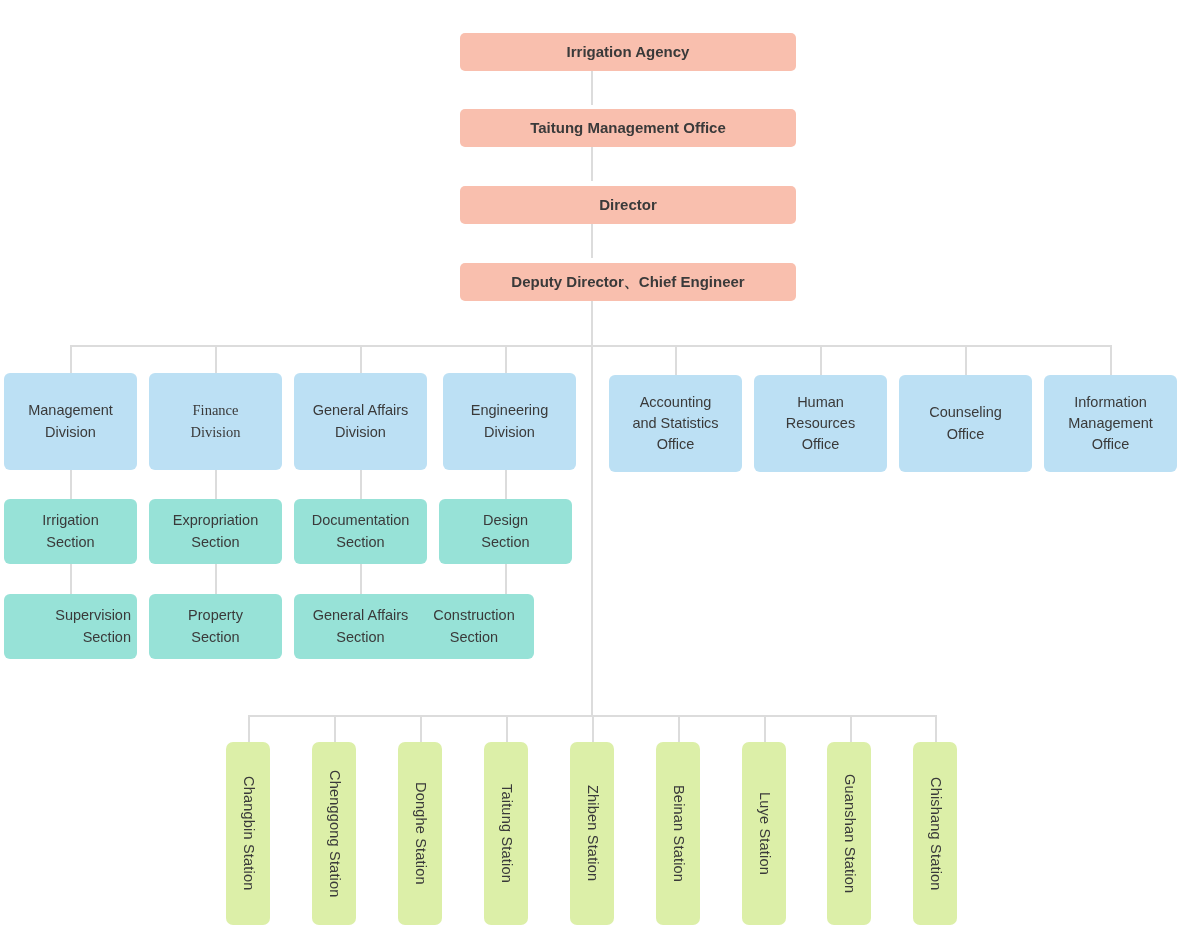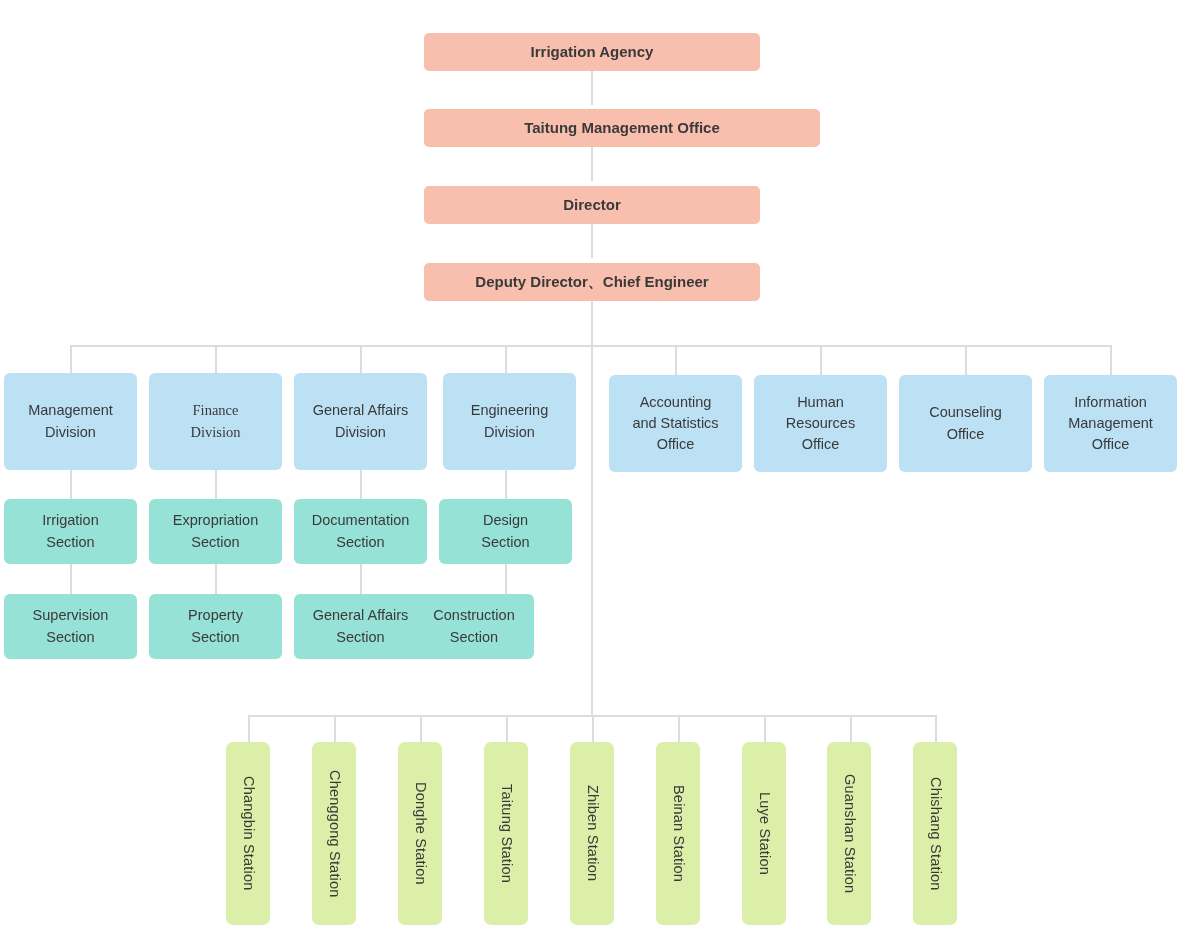--- a/index.html
+++ b/index.html
@@ -31,20 +31,21 @@
     color: #3a3a3a;
     line-height: 1.45;
     z-index: 2;
   }
 
   .node-top {
     background: #f9bfae;
     font-size: 15px;
     font-weight: 600;
     border-radius: 5px;
+    margin-left: 36px;
   }
 
   .node-division {
     background: #bce0f4;
     font-size: 14.5px;
     padding: 4px 6px;
   }
 
   .node-office {
     background: #bce0f4;
@@ -127,21 +128,21 @@
   <div class="line line-v" style="left:592px; top:715px; height:28px;"></div>
   <div class="line line-v" style="left:678px; top:715px; height:28px;"></div>
   <div class="line line-v" style="left:764px; top:715px; height:28px;"></div>
   <div class="line line-v" style="left:850px; top:715px; height:28px;"></div>
   <div class="line line-v" style="left:935px; top:715px; height:28px;"></div>
 
   <div class="node node-top" style="left:424px; top:33px; width:336px; height:38px;">
     <span class="label-wrap">Irrigation Agency</span>
   </div>
 
-  <div class="node node-top" style="left:424px; top:109px; width:396px; height:38px;">
+  <div class="node node-top" style="left:424px; top:109px; width:336px; height:38px;">
     <span class="label-wrap">Taitung Management Office</span>
   </div>
 
   <div class="node node-top" style="left:424px; top:263px; width:336px; height:38px;">
     <span class="label-wrap">Deputy Director、Chief Engineer</span>
   </div>
 
   <div class="node node-top" style="left:424px; top:186px; width:336px; height:38px;">
     <span class="label-wrap">Director</span>
   </div>
@@ -193,21 +194,21 @@
   </div>
   <div class="node node-section" style="left:294px; top:499px; width:133px; height:65px;">
     <span class="label-wrap">Documentation
 Section</span>
   </div>
   <div class="node node-section" style="left:439px; top:499px; width:133px; height:65px;">
     <span class="label-wrap">Design
 Section</span>
   </div>
 
-  <div class="node node-section" style="left:4px; top:594px; width:133px; height:65px;">
+  <div class="node node-section" style="left:4px; top:594px; width:133px; height:65px;text-align:right;">
     <span class="label-wrap">Supervision
 Section</span>
   </div>
   <div class="node node-section" style="left:149px; top:594px; width:133px; height:65px;">
     <span class="label-wrap">Property
 Section</span>
   </div>
   <div class="node node-section" style="left:294px; top:594px; width:133px; height:65px;">
     <span class="label-wrap">General Affairs
 Section</span>

